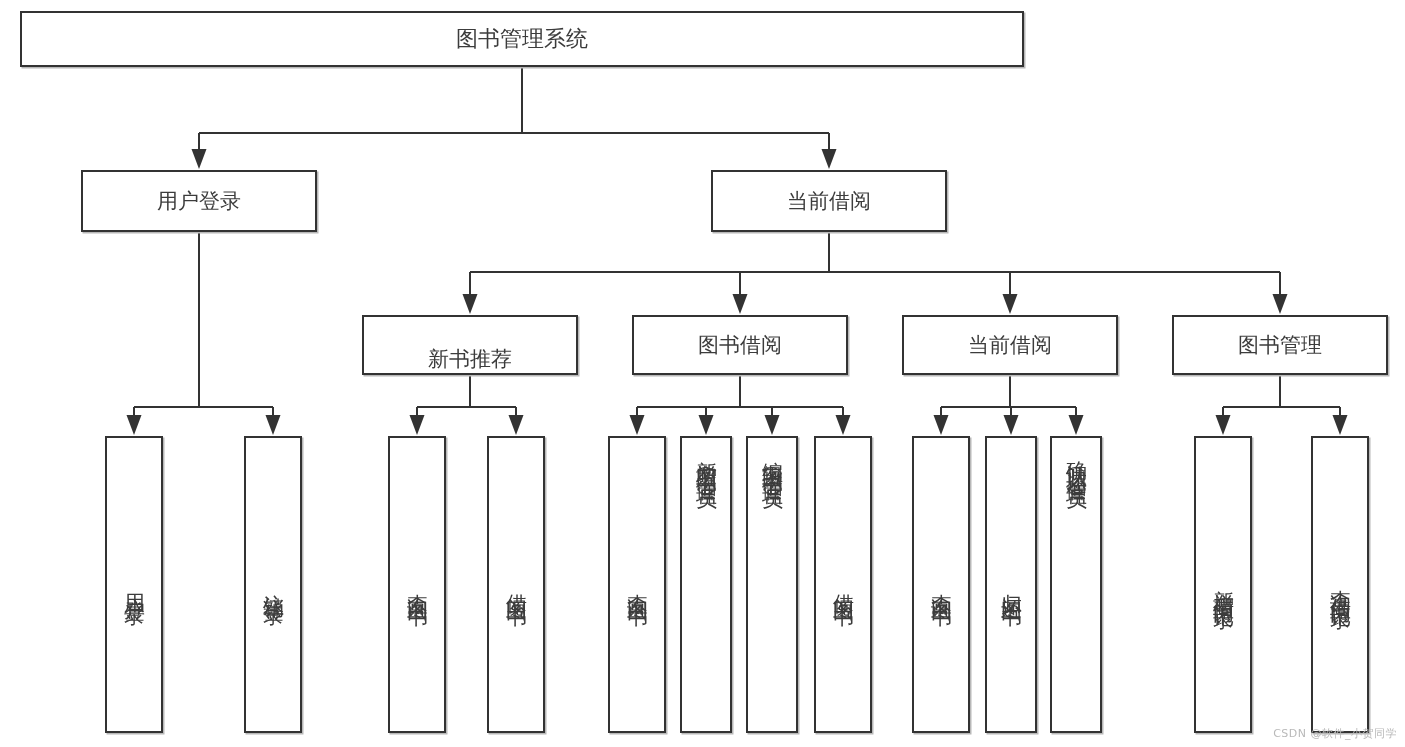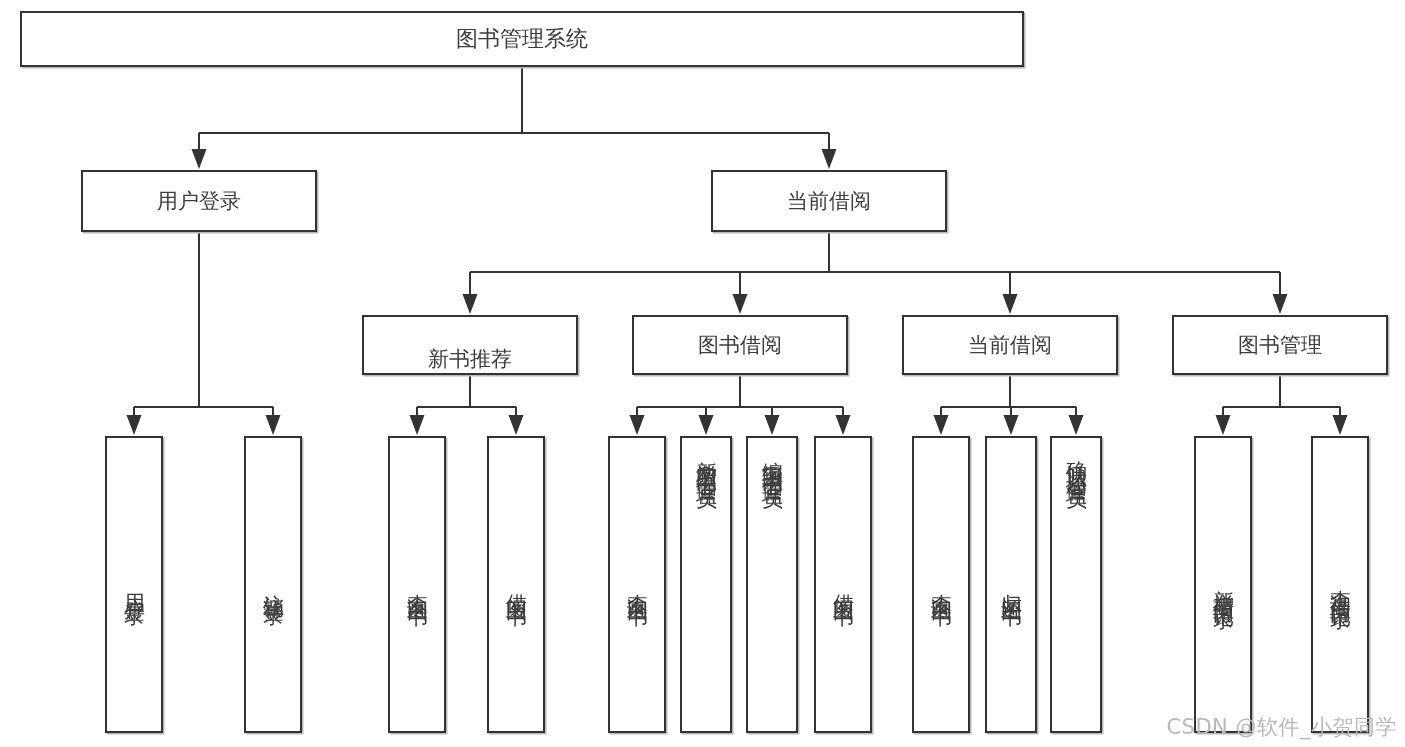--- a/index.html
+++ b/index.html
@@ -67,21 +67,21 @@
   .node.vertical.top-aligned {
     align-items: flex-start;
   }
   .node.vertical.top-aligned .node-label {
     margin-top: 2px;
   }
   #watermark {
     position: absolute;
     right: 8px;
     bottom: 6px;
-    font-size: 21px;
+    font-size: 11px;
     color: #b9b9b9;
     letter-spacing: 0.5px;
     white-space: pre;
   }
 </style>
 </head>
 <body>
 
 <div id="diagram-root">
 

